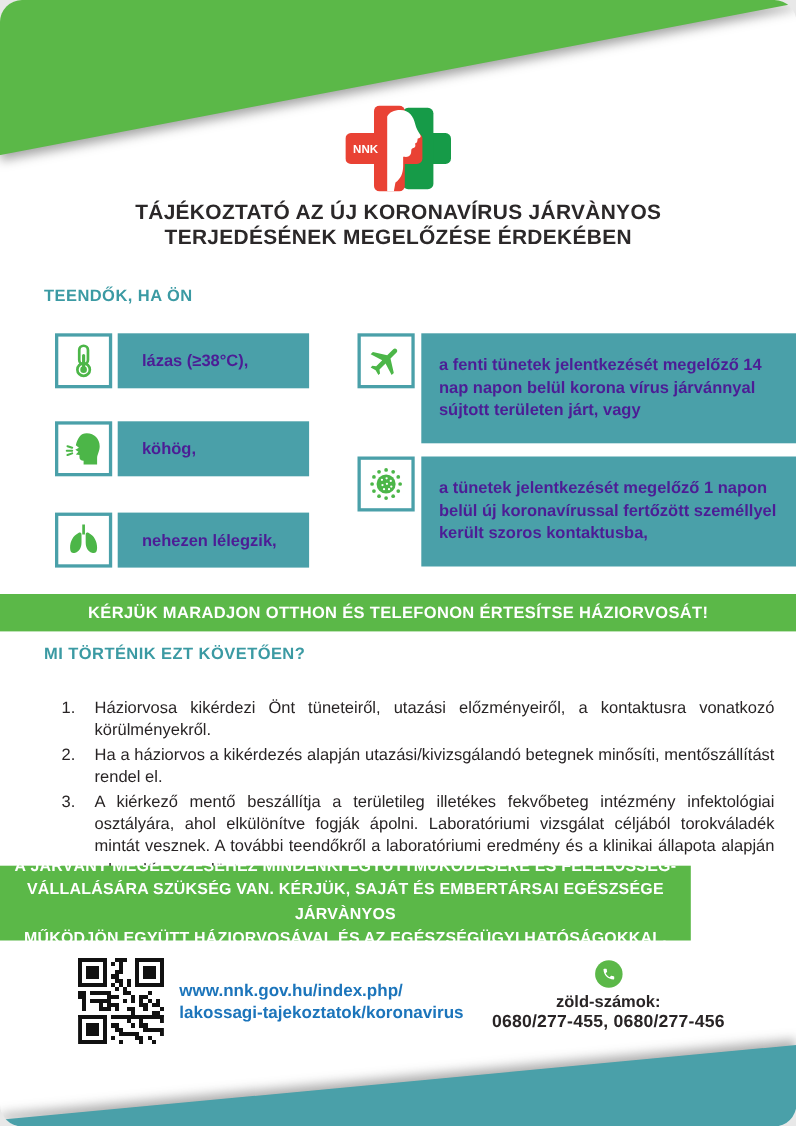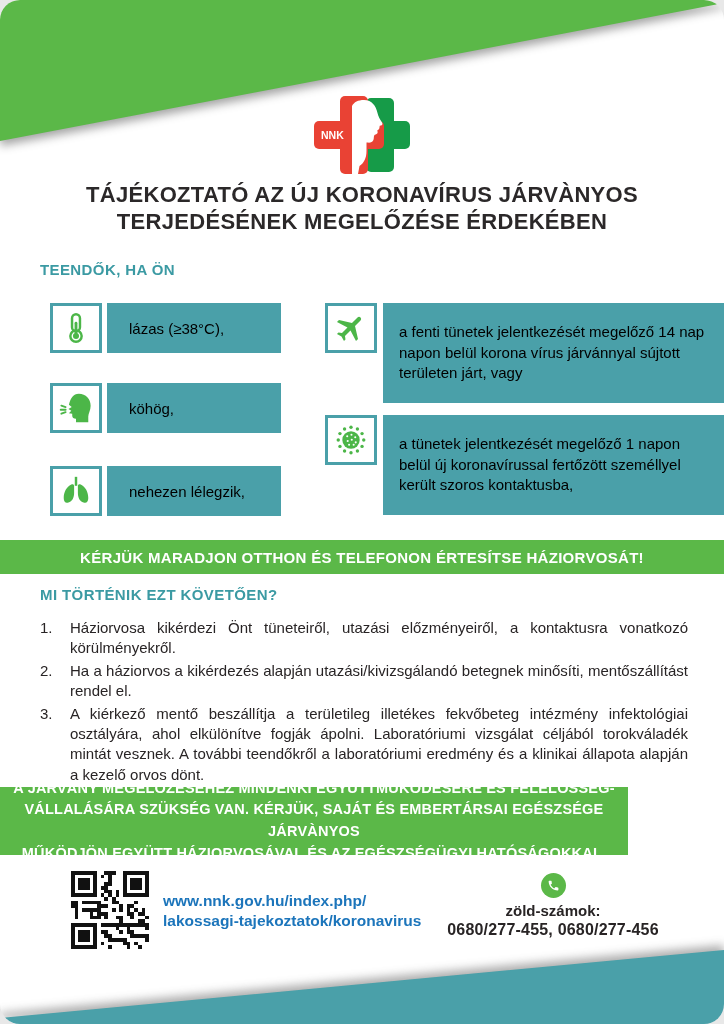--- a/index.html
+++ b/index.html
@@ -26,42 +26,42 @@
   .band-bottom-wrap{position:absolute;left:0;top:930px;width:724px;height:94px;
     filter:drop-shadow(0 -5px 5px rgba(50,50,50,.40));pointer-events:none;}
   .band-bottom{position:absolute;left:0;top:14px;width:724px;height:80px;background:var(--teal);
     clip-path:polygon(0 74px,724px 6px,724px 80px,0 80px);}
   
   .logo{position:absolute;left:314px;top:96px;width:96px;height:78px;}
   .logo svg{display:block;width:100%;height:100%;}
   .logo text{font-family:"Liberation Sans","DejaVu Sans",sans-serif;font-weight:bold;}
   
   .title{position:absolute;left:0;top:182px;width:724px;text-align:center;
-    color:var(--dark);font-weight:800;font-size:22px;line-height:1.22;letter-spacing:.3px;}
+    color:var(--dark);font-weight:800;font-size:19px;line-height:1.22;letter-spacing:.3px;}
   
   .sec-heading{position:absolute;color:var(--teal-text);font-weight:700;font-size:15px;letter-spacing:.4px;}
   #heading-todo{left:40px;top:261px;}
   #heading-followup{left:40px;top:586px;}
   
   .iconbox{position:absolute;width:52px;height:50px;background:#fff;border:3px solid var(--teal);
     box-sizing:border-box;display:flex;align-items:center;justify-content:center;}
   .iconbox svg{width:34px;height:34px;}
-  .labelbox{position:absolute;background:var(--teal);color:#000000;font-weight:400;font-size:15px;
+  .labelbox{position:absolute;background:var(--teal);color:#4c1d95;font-weight:700;font-size:15px;
     display:flex;align-items:center;box-sizing:border-box;}
   .labelbox.short{left:107px;width:174px;height:50px;padding-left:22px;}
   .labelbox.long{left:383px;width:344px;height:100px;padding:8px 16px;line-height:1.36;}
   
   .alert-banner{position:absolute;left:0;top:540px;width:724px;height:34px;background:var(--green);
     color:#fff;font-weight:700;font-size:15px;letter-spacing:.3px;
     display:flex;align-items:center;justify-content:center;text-align:center;}
   .coop-banner{position:absolute;left:0;top:787px;width:628px;height:68px;background:var(--green);
     color:#fff;font-weight:700;font-size:14.5px;letter-spacing:.2px;
     display:flex;flex-direction:column;align-items:center;justify-content:center;line-height:1.5;text-align:center;}
   
-  .steps{position:absolute;left:40px;top:618px;width:648px;margin:0;padding:0;list-style:none;
+  .steps{position:absolute;left:40px;top:618px;width:648px;margin:16px;padding:0;list-style:none;
     counter-reset:step;color:var(--body);font-size:15px;line-height:1.36;}
   .steps li{position:relative;padding-left:30px;margin-bottom:2px;counter-increment:step;text-align:justify;}
   .steps li::before{content:counter(step) ".";position:absolute;left:0;top:0;}
   
   .qr{position:absolute;left:71px;top:871px;width:78px;height:78px;}
   .qr svg{width:100%;height:100%;display:block;}
   .url{position:absolute;left:163px;top:891px;color:var(--blue);font-weight:700;font-size:15.5px;
     line-height:1.3;text-decoration:none;display:block;}
   .phone-block{position:absolute;left:440px;top:873px;width:226px;text-align:center;color:var(--body);}
   .phone-circle{width:25px;height:25px;border-radius:50%;background:var(--green);margin:0 auto 4px auto;

